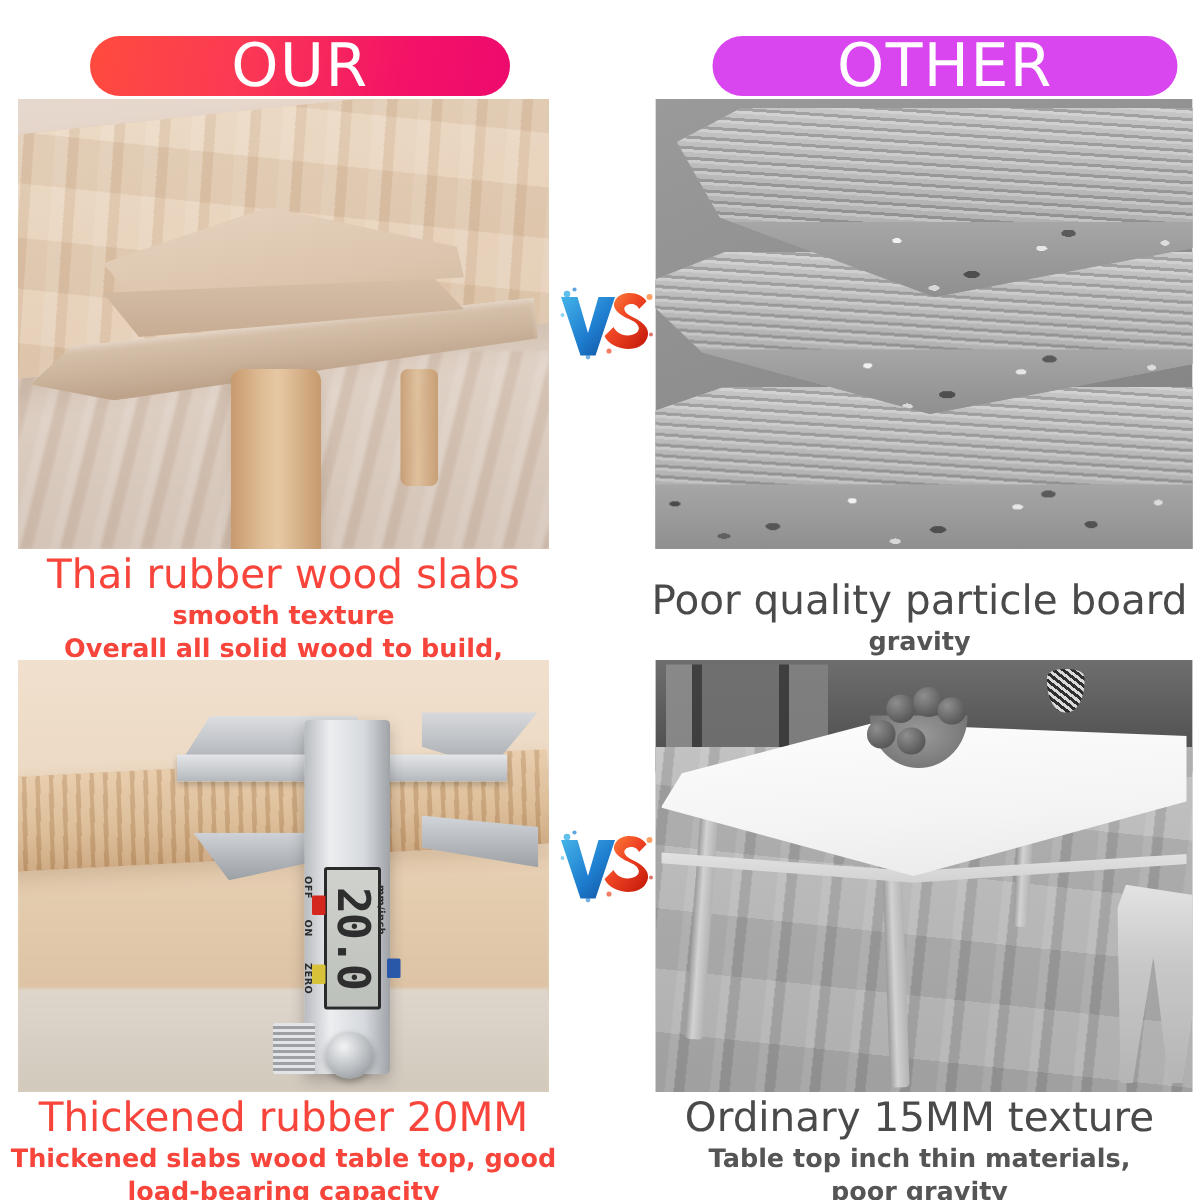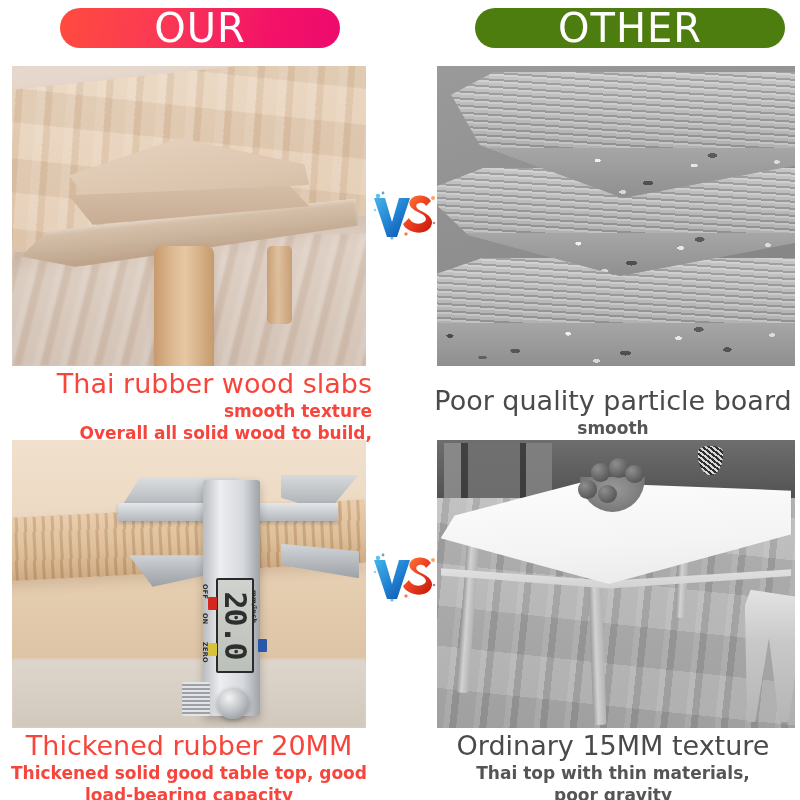--- a/index.html
+++ b/index.html
@@ -15,36 +15,36 @@
   #page {
     position: relative;
     width: 800px;
     height: 800px;
     background: #ffffff;
   }
 
   
   .badge {
     position: absolute;
-    top: 8px;
+    top: 24px;
     height: 40px;
     border-radius: 26px;
     display: flex;
     align-items: flex-end;
     justify-content: center;
   }
   .badge-our {
     left: 60px;
     width: 280px;
     background: linear-gradient(100deg, #ff4b3e 0%, #fb3a53 35%, #f31267 75%, #ed0a6e 100%);
   }
   .badge-other {
     left: 475px;
     width: 310px;
-    background: #4d7c0f;
+    background: #d946ef;
   }
   .badge-label {
     color: #ffffff;
     font-size: 40px;
     line-height: 40px;
     font-weight: 400;
     letter-spacing: 1px;
     font-family: "DejaVu Sans", "Liberation Sans", sans-serif;
   }
 
@@ -364,21 +364,21 @@
     height: 50px;
   }
   .vs-1 { left: 370px; top: 190px; }
   .vs-2 { left: 370px; top: 552px; }
 
   
   .caption {
     position: absolute;
     text-align: center;
   }
-  .cap-tl { left: 6px;   top: 368px; width: 366px; text-align: right; }
+  .cap-tl { left: 6px;   top: 368px; width: 366px; }
   .cap-tr { left: 428px; top: 368px; width: 370px; margin-top: 17px; }
   .cap-bl { left: 6px;   top: 730px; width: 366px; }
   .cap-br { left: 428px; top: 730px; width: 370px; }
 
   .cap-title {
     font-size: 27px;
     line-height: 31px;
     font-weight: 400;
     white-space: nowrap;
   }
@@ -467,21 +467,21 @@
   </div>
 
   <div class="caption cap-tl">
     <div class="cap-title red">Thai rubber wood slabs</div>
     <div class="cap-sub red">smooth texture</div>
     <div class="cap-sub red">Overall all solid wood to build,</div>
   </div>
 
   <div class="caption cap-tr">
     <div class="cap-title grey">Poor quality particle board</div>
-    <div class="cap-sub grey2">smooth</div>
+    <div class="cap-sub grey2">gravity</div>
   </div>
 
   <div class="photo p-bl">
     <div class="scene">
       <div class="calbg"></div>
       <div class="cal-under"></div>
       <div class="cal-floor"></div>
       <div class="cal-board"></div>
 
       <div class="jaw-up"></div>
@@ -542,23 +542,23 @@
         <path d="M61 11 C58 5 46 3 41 9 C36 15 43 20 50 23 C57 26 58 31 52 33 C46 35 41 32 39 28 L33 34 C37 43 54 46 60 38 C66 30 58 24 51 21 C45 18 45 14 49 13 C53 12 55 14 56 16 Z" fill="url(#gS)"></path>
         <circle cx="63" cy="8" r="2" fill="#ff8a3d" opacity=".8"></circle>
         <circle cx="36" cy="44" r="1.7" fill="#ef4423" opacity=".7"></circle>
         <circle cx="64" cy="33" r="1.3" fill="#c11608" opacity=".6"></circle>
       </g>
     </svg>
   </div>
 
   <div class="caption cap-bl">
     <div class="cap-title red">Thickened rubber 20MM</div>
-    <div class="cap-sub red">Thickened solid good table top, good</div>
+    <div class="cap-sub red">Thickened slabs wood table top, good</div>
     <div class="cap-sub red">load-bearing capacity</div>
   </div>
 
   <div class="caption cap-br">
     <div class="cap-title grey">Ordinary 15MM texture</div>
-    <div class="cap-sub grey2">Thai top with thin materials,</div>
+    <div class="cap-sub grey2">Table top inch thin materials,</div>
     <div class="cap-sub grey2">poor gravity</div>
   </div>
 
 </div>
 
 </body></html>

